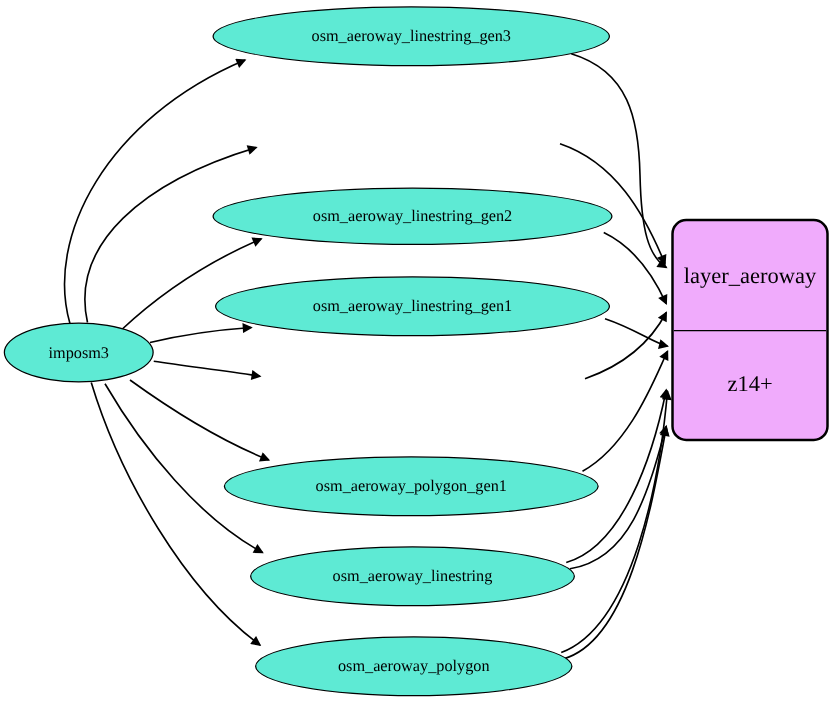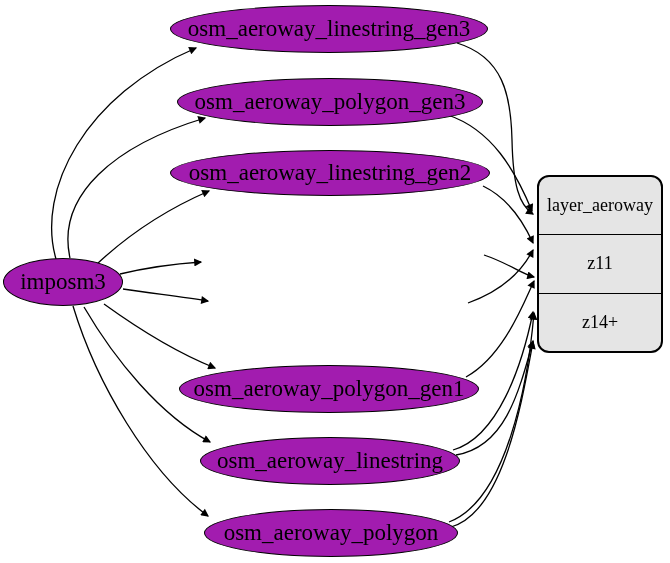--- a/index.html
+++ b/index.html
@@ -26,25 +26,25 @@
   .edge {
     fill: none;
     stroke: #000000;
     stroke-width: 1.3;
   }
   .node-ellipse {
     position: absolute;
     box-sizing: border-box;
     border: 1.4px solid #000000;
     border-radius: 50%;
-    background: #a21caf;
+    background: #5eead4;
     display: flex;
     align-items: center;
     justify-content: center;
-    font-size: 23px;
+    font-size: 13px;
     color: #000000;
     white-space: nowrap;
     z-index: 2;
   }
   .record {
     position: absolute;
     left: 537px;
     top: 175px;
     width: 126px;
     height: 178px;
@@ -101,31 +101,30 @@
         <path d="M449,522 C507,500 528,382 534,313" class="edge" stroke="#000000" marker-end="url(#arrowhead)"></path>
         <path d="M456,455 C504,447 518,396 533,341" class="edge" stroke="#000000" marker-end="url(#arrowhead)"></path>
         <path d="M451,527 C503,512 521,407 533,342" class="edge" stroke="#000000" marker-end="url(#arrowhead)"></path>
       </g>
   </svg>
 
   <div class="node-ellipse" style="left:3px;   top:258px; width:120px; height:48px;">imposm3</div>
 
   <div class="node-ellipse" style="left:170px; top:5px;   width:318px; height:48px;">osm_aeroway_linestring_gen3</div>
 
-  <div class="node-ellipse" style="left:177px; top:78px;  width:306px; height:48px;">osm_aeroway_polygon_gen3</div>
 
   <div class="node-ellipse" style="left:170px; top:150px; width:320px; height:46px;font-family:Liberation Serif, serif;">osm_aeroway_linestring_gen2</div>
 
+  <div class="node-ellipse" style="left:172px; top:221px; width:316px; height:48px;">osm_aeroway_linestring_gen1</div>
 
 
   <div class="node-ellipse" style="left:179px; top:365px; width:300px; height:48px;">osm_aeroway_polygon_gen1</div>
 
   <div class="node-ellipse" style="left:204px; top:509px; width:254px; height:48px;">osm_aeroway_polygon</div>
 
   <div class="node-ellipse" style="left:200px; top:437px; width:260px; height:48px;">osm_aeroway_linestring</div>
 
-  <div class="record" style="background: #e5e5e5;">
+  <div class="record" style="background: #f0abfc;">
     <div class="record-row first">layer_aeroway</div>
-    <div class="record-row">z11</div>
     <div class="record-row">z14+</div>
   </div>
 
 </div>
 
 </body></html>

